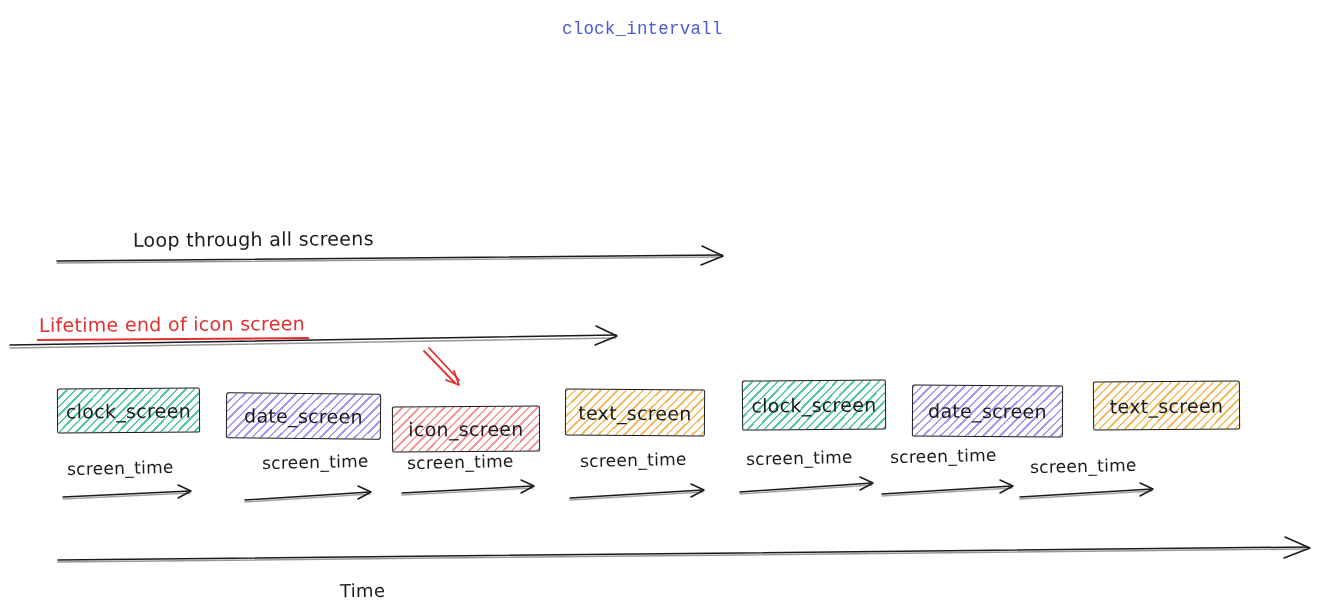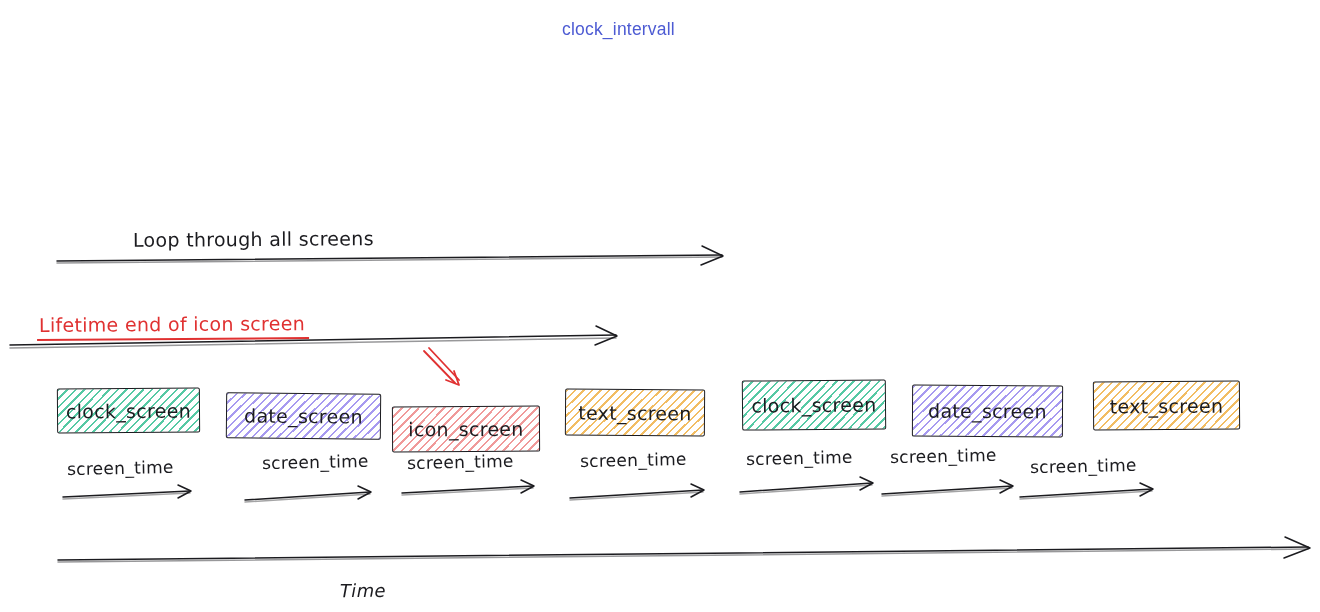--- a/index.html
+++ b/index.html
@@ -24,21 +24,21 @@
     stroke-linecap: round;
     stroke-linejoin: round;
   }
   #arrow-layer .red path {
     stroke: var(--accent-red, #e03131);
     stroke-width: 1.8;
   }
   .title {
     position: absolute;
     left: 562px; top: 19px;
-    font-family: Liberation Sans, sans-serif;
+    font-family: Liberation Mono, monospace;
     font-size: 17.5px;
     color: var(--title-blue, #4d5bd3);
     letter-spacing: 0.2px;
   }
   .hand {
     font-family: "DejaVu Sans", sans-serif;
     letter-spacing: 0.3px;
   }
   .loop-label {
     position: absolute;
@@ -53,21 +53,20 @@
     color: var(--accent-red, #e03131);
     border-bottom: 2px solid var(--accent-red, #e03131);
     padding: 0 4px 3px 2px;
     transform: rotate(-0.4deg);
   }
   .time-label {
     position: absolute;
     left: 340px; top: 580px;
     font-size: 18px;
     transform: rotate(-0.6deg);
-    font-style: italic;
   }
   .screen-box {
     position: absolute;
     border: 1.8px solid var(--ink, #1b1b1f);
     border-radius: 2px;
     display: flex;
     align-items: center;
     justify-content: center;
     font-size: 19px;
     box-sizing: border-box;

